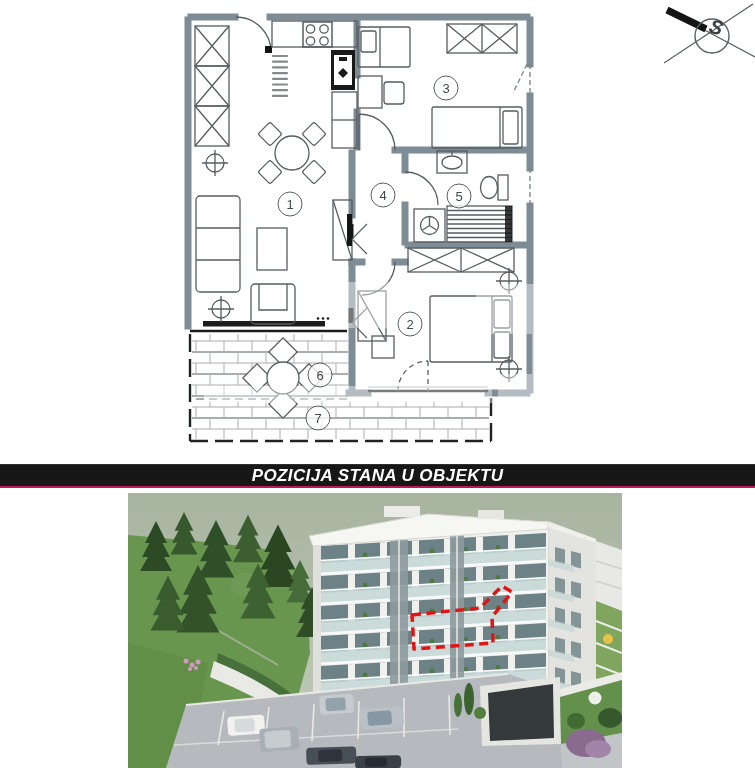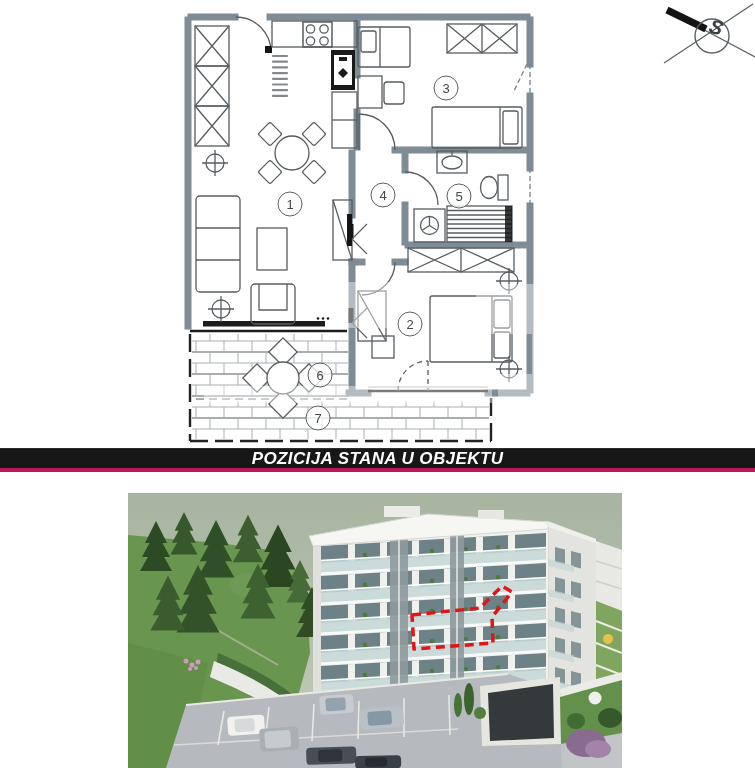--- a/index.html
+++ b/index.html
@@ -1,22 +1,22 @@
 <!DOCTYPE html>
 <html style="--wall: #7e8c96; --plan-line: #575d61; --plan-dark: #151515; --banner-bg: #171717; --banner-text: #ffffff; --marker: #e41414; --sky: #a7b4a0; --sky-light: #c3ccba; --grass: #69964f; --grass-dark: #4d7a3a; --building: #f0f0ed; --building-shade: #dfe0db; --glass: #c4d7d6; --window: #6d8287; --paving: #b6b9bd; --hedge: #4e7a3c; --garage: #34393b;"><head>
 <meta charset="utf-8">
 <style>
   html,body{margin:0;padding:0;background:#ffffff;}
   .stage{position:relative;width:755px;height:768px;background:#ffffff;overflow:hidden;
          font-family:"Liberation Sans",sans-serif;}
   .plan-svg{position:absolute;left:0;top:0;}
   .render-svg{position:absolute;left:128px;top:493px;}
-  .banner{position:absolute;left:0;top:448px;width:755px;height:24px;background:var(--banner-bg,#171717);
+  .banner{position:absolute;left:0;top:464px;width:755px;height:24px;background:var(--banner-bg,#171717);
           display:flex;align-items:center;justify-content:center;
-          border-top:1px solid #2e2e2e;border-bottom:4px solid #be185d;box-sizing:border-box;}
+          border-top:1px solid #2e2e2e;border-bottom:2px solid #be185d;box-sizing:border-box;}
   .banner span{color:var(--banner-text,#fff);font-weight:bold;font-style:italic;font-size:17px;letter-spacing:.4px;}
   #plan-labels{position:absolute;left:0;top:0;width:755px;height:464px;pointer-events:none;}
   .room-label{position:absolute;transform:translate(-50%,-50%);width:23px;height:23px;
               border:1.5px solid #5a6064;border-radius:50%;background:rgba(255,255,255,.78);
               display:flex;align-items:center;justify-content:center;}
   .room-num{font-size:13px;color:#42484c;line-height:1;}
   
   .wall{stroke:var(--wall,#7e8c96);stroke-width:7;fill:none;}
   .fline{stroke:var(--plan-line,#575d61);stroke-width:1.3;fill:none;}
 </style>

